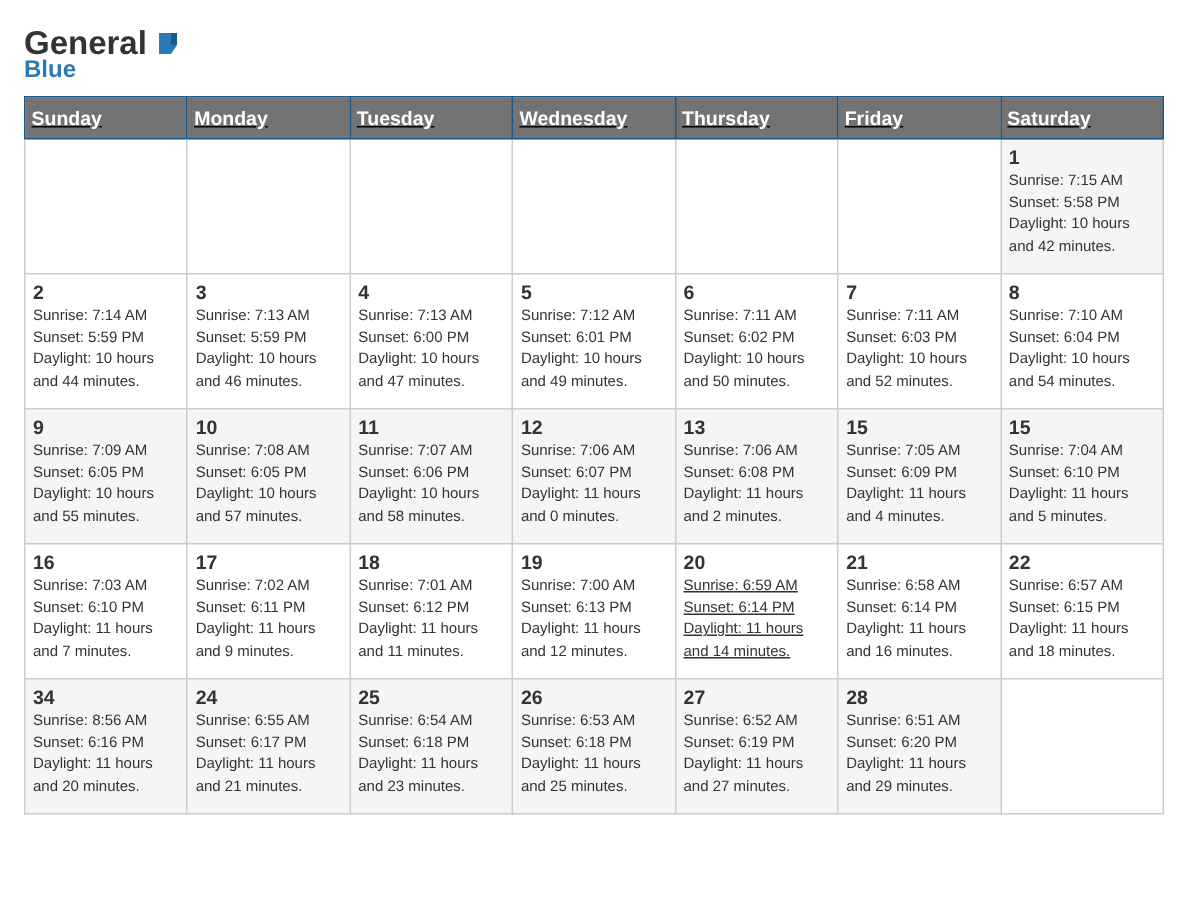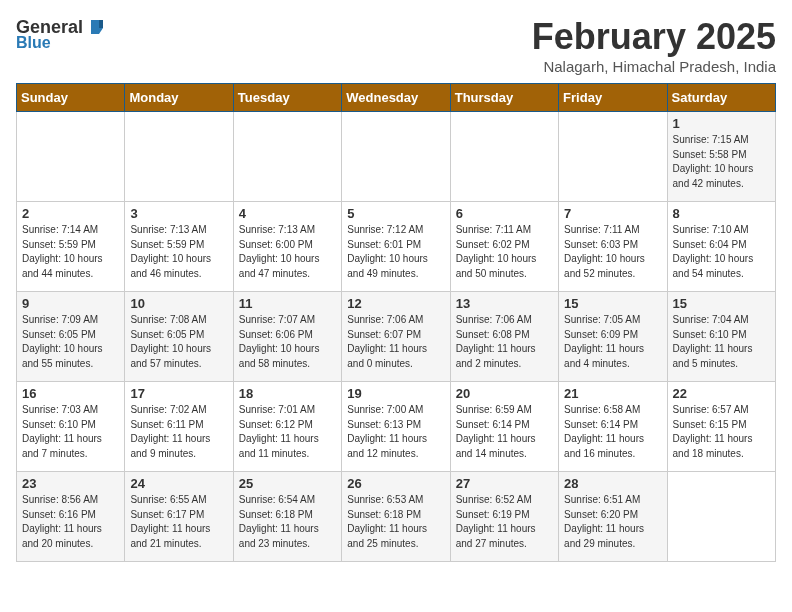--- a/index.html
+++ b/index.html
@@ -15,21 +15,21 @@
       align-items: flex-start;
       justify-content: space-between;
       margin-bottom: 8px;
     }
     .logo {
       display: flex;
       align-items: center;
       gap: 2px;
     }
     .logo-text-general {
-      font-size: 18px;
+      font-size: 22px;
       font-weight: bold;
       color: #333;
     }
     .logo-text-blue {
       font-size: 16px;
       font-weight: bold;
       color: #2a7ab5;
     }
     .title-block {
       text-align: right;
@@ -42,21 +42,22 @@
     .calendar-subtitle {
       font-size: 15px;
       color: #555;
     }
     table {
       width: 100%;
       border-collapse: collapse;
       table-layout: fixed;
     }
     thead tr {
-      background-color: #a16207;
+      background-color: #737373;
+      text-decoration: underline;
     }
     thead th {
       color: #fff;
       font-size: 13px;
       font-weight: bold;
       padding: 6px 4px;
       text-align: left;
       border: 1px solid #1a5a8a;
     }
     tbody tr {
@@ -97,24 +98,20 @@
       <div style="display:flex; align-items:center; gap:2px;">
         <span class="logo-text-general">General</span>
         <svg width="22" height="22" viewBox="0 0 22 22">
           <polygon points="6,4 18,4 18,12 14,18 6,18" fill="#2a7ab5"></polygon>
           <polygon points="14,4 18,4 18,12 14,12" fill="#1a5a8a"></polygon>
         </svg>
       </div>
       <span class="logo-text-blue" style="margin-top:-4px;">Blue</span>
     </div>
   </div>
-  <div class="title-block">
-    <div class="calendar-title">February 2025</div>
-    <div class="calendar-subtitle">Nalagarh, Himachal Pradesh, India</div>
-  </div>
 </div>
 
 <table>
   <thead>
     <tr>
     <th>Sunday</th>
         <th>Monday</th>
         <th>Tuesday</th>
         <th>Wednesday</th>
         <th>Thursday</th>
@@ -264,21 +261,21 @@
         </td>
         <td>
           <span class="day-num">19</span>
           <div class="day-info" style="white-space: pre-line;">Sunrise: 7:00 AM
 Sunset: 6:13 PM
 Daylight: 11 hours
 and 12 minutes.</div>
         </td>
         <td>
           <span class="day-num">20</span>
-          <div class="day-info" style="white-space: pre-line;">Sunrise: 6:59 AM
+          <div class="day-info" style="white-space: pre-line; text-decoration: underline;">Sunrise: 6:59 AM
 Sunset: 6:14 PM
 Daylight: 11 hours
 and 14 minutes.</div>
         </td>
         <td>
           <span class="day-num">21</span>
           <div class="day-info" style="white-space: pre-line;">Sunrise: 6:58 AM
 Sunset: 6:14 PM
 Daylight: 11 hours
 and 16 minutes.</div>
@@ -286,21 +283,21 @@
         <td>
           <span class="day-num">22</span>
           <div class="day-info" style="white-space: pre-line;">Sunrise: 6:57 AM
 Sunset: 6:15 PM
 Daylight: 11 hours
 and 18 minutes.</div>
         </td>
       </tr>
       <tr>
         <td>
-          <span class="day-num">23</span>
+          <span class="day-num">34</span>
           <div class="day-info" style="white-space: pre-line;">Sunrise: 8:56 AM
 Sunset: 6:16 PM
 Daylight: 11 hours
 and 20 minutes.</div>
         </td>
         <td>
           <span class="day-num">24</span>
           <div class="day-info" style="white-space: pre-line;">Sunrise: 6:55 AM
 Sunset: 6:17 PM
 Daylight: 11 hours

